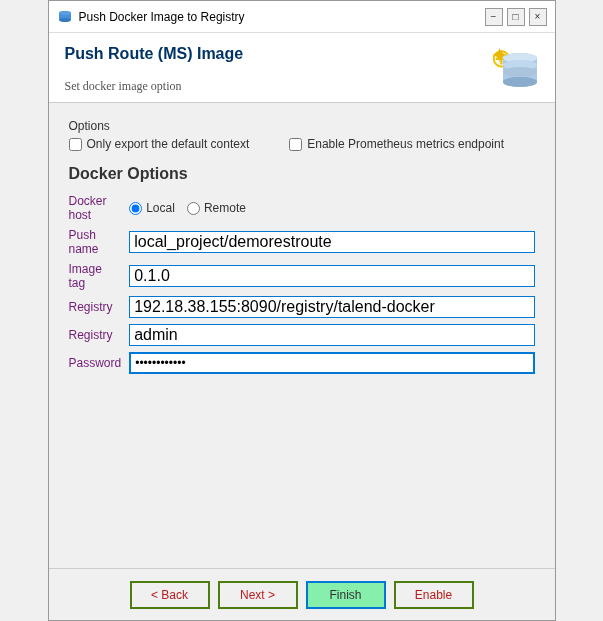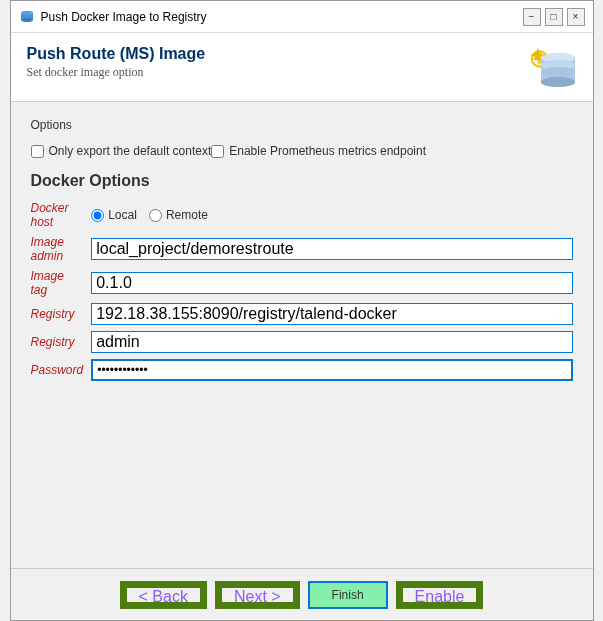--- a/index.html
+++ b/index.html
@@ -8,21 +8,21 @@
       font-size: 13px;
       background: #f0f0f0;
       display: flex;
       align-items: center;
       justify-content: center;
       width: 603px;
       height: 621px;
       overflow: hidden;
     }
     .window {
-      width: 584px;
+      width: 508px;
       height: 621px;
       background: #f0f0f0;
       border: 1px solid #999;
       display: flex;
       flex-direction: column;
     }
     .titlebar {
       background: #fff;
       padding: 6px 8px;
       display: flex;
@@ -62,40 +62,41 @@
       padding: 12px 16px 8px 16px;
       display: flex;
       align-items: flex-start;
       justify-content: space-between;
       border-bottom: 1px solid #ccc;
     }
     .header-text h1 {
       font-size: 16px;
       font-weight: bold;
       color: #003366;
-      margin-bottom: 2px;
+      margin-bottom: 16px;
     }
     .header-text p {
       font-size: 12px;
       color: #555;
       font-family: Liberation Serif, serif;
     }
     .content {
       flex: 1;
       padding: 16px 20px;
       background: #f0f0f0;
     }
     .section-label {
       font-size: 12px;
       color: #333;
       font-weight: normal;
-      margin-bottom: 12px;
+      margin-bottom: 4px;
     }
     .options-row {
       display: flex;
+      gap: 40px;
       margin-bottom: 14px;
     }
     .checkbox-label {
       display: flex;
       align-items: center;
       gap: 5px;
       font-size: 12px;
       color: #333;
       cursor: pointer;
     }
@@ -113,23 +114,22 @@
       width: 100%;
       border-collapse: collapse;
     }
     .form-table tr td {
       padding: 3px 0;
       vertical-align: middle;
     }
     .form-table td:first-child {
       width: 90px;
       font-size: 12px;
-      color: #b91c1c;
+      color: #701a75;
       padding-right: 8px;
-      font-style: italic;
     }
     .form-table td:last-child {
       width: 100%;
     }
     .radio-group {
       display: flex;
       align-items: center;
       gap: 12px;
     }
     .radio-label {
@@ -168,26 +168,26 @@
       justify-content: center;
       gap: 8px;
       background: #f0f0f0;
       border-top: 1px solid #ccc;
       height: 52px;
       align-items: center;
     }
     .footer-btn {
       min-width: 80px;
       height: 28px;
-      border: 7px solid #4d7c0f;
-      background: #f0f0f0;
-      font-size: 16px;
+      border: 2px solid #4d7c0f;
+      background: #f0f0f0;
+      font-size: 12px;
       cursor: pointer;
       padding: 0 12px;
-      color: #8b5cf6;
+      color: #b91c1c;
     }
     .footer-btn-finish {
       min-width: 80px;
       height: 28px;
       border: 2px solid #0078d7;
       background: #86efac;
       font-size: 12px;
       cursor: pointer;
       padding: 0 12px;
       color: #333;
@@ -278,21 +278,21 @@
               <span>Local</span>
             </label>
             <label class="radio-label">
               <input type="radio" name="docker_host" style="">
               <span>Remote</span>
             </label>
           </div>
         </td>
       </tr>
       <tr>
-        <td>Image admin</td>
+        <td>Push name</td>
         <td>
           <input type="text" class="form-input" value="local_project/demorestroute" style="">
         </td>
       </tr>
       <tr>
         <td>Image tag</td>
         <td>
           <input type="text" class="form-input" value="0.1.0" style="">
         </td>
       </tr>

